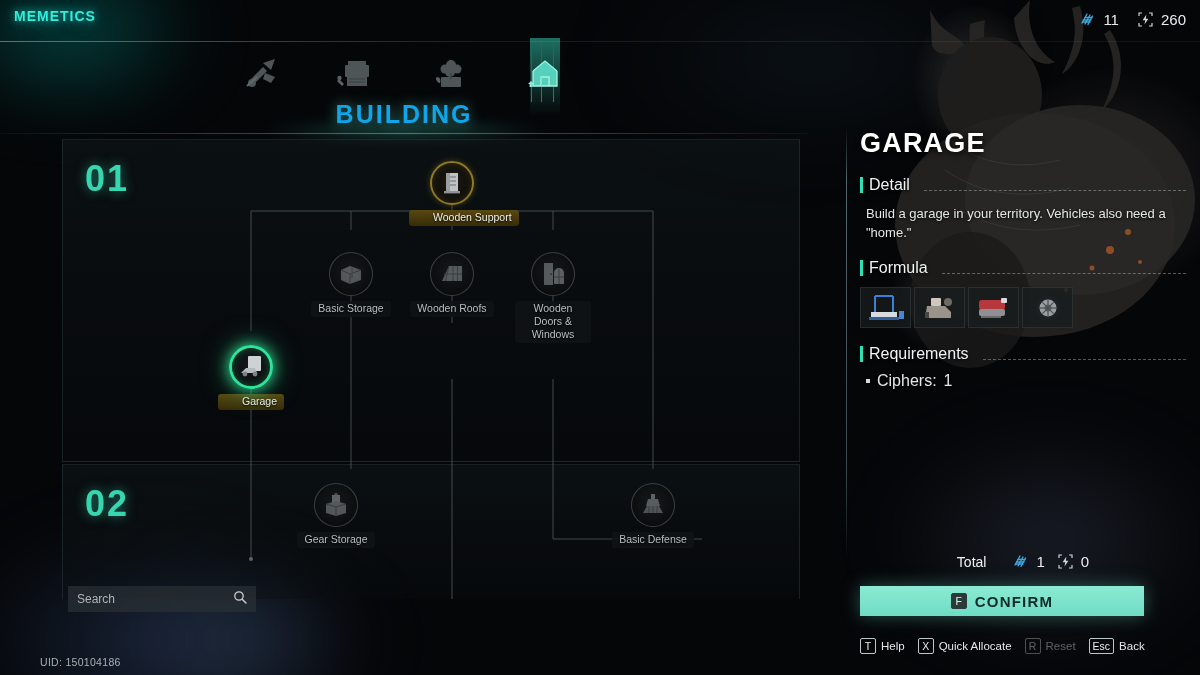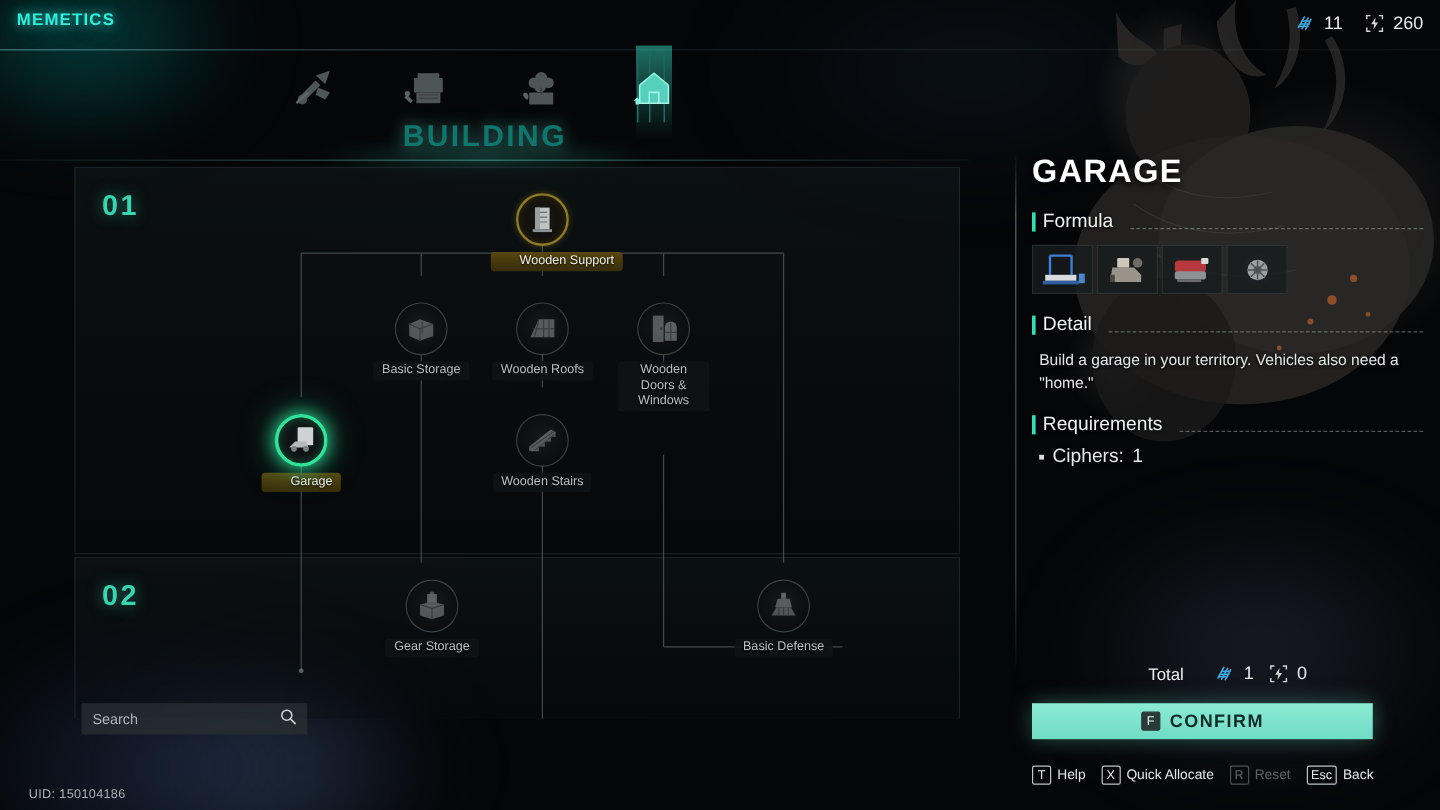--- a/index.html
+++ b/index.html
@@ -65,21 +65,21 @@
     transform:translateX(-50%);
     background:linear-gradient(to bottom,rgba(60,240,210,.45),rgba(60,240,210,0));
     pointer-events:none;
   }
   .catbeam { position:absolute; top:-10px; width:1px; height:62px;
     background:linear-gradient(to bottom,rgba(60,240,210,.0),rgba(60,240,210,.5)); }
 
   
   #titlewrap { position:absolute; left:0; top:100px; width:808px; text-align:center; }
   #building-title {
-    font-size:25px; font-weight:bold; letter-spacing:2px; color:#0f766e;
+    font-size:25px; font-weight:bold; letter-spacing:2px; color:#0ea5e9;
     text-shadow:0 0 14px rgba(120,255,235,.5);
   }
   #titlerule {
     position:absolute; left:0; top:133px; width:808px; height:1px;
     background:linear-gradient(to right,rgba(255,255,255,.03),rgba(120,230,215,.45) 50%,rgba(255,255,255,.03));
   }
   #titleglow {
     position:absolute; left:254px; top:118px; width:300px; height:26px;
     background:radial-gradient(ellipse at center,rgba(70,230,205,.28),rgba(0,0,0,0) 70%);
     filter:blur(6px); pointer-events:none;
@@ -88,21 +88,21 @@
   
   #tree-panel { position:absolute; left:62px; top:139px; width:738px; height:460px; }
   .tier {
     position:absolute; left:0; width:738px;
     border:1px solid rgba(120,160,165,.16);
     background:linear-gradient(180deg,rgba(16,24,26,.55),rgba(8,12,14,.35));
   }
   #tier1 { top:0; height:323px; }
   #tier2 { top:325px; height:135px; border-bottom:none;}
   .tier-num {
-    position:absolute; left:22px; top:18px; font-size:24px; font-weight:bold;
+    position:absolute; left:22px; top:18px; font-size:36px; font-weight:bold;
     color:#36d6b0; letter-spacing:2px; text-shadow:0 0 12px rgba(54,214,176,.55);
   }
 
   #edges { position:absolute; left:0; top:0; width:738px; height:460px; pointer-events:none; }
 
   
   .node { position:absolute; width:86px; transform:translateX(-43px); text-align:center; }
   .ring {
     width:44px; height:44px; margin:0 auto; border-radius:50%; position:relative;
     background:radial-gradient(circle at 50% 45%,#16191b 0%,#0a0c0d 72%,#08090a 100%);
@@ -135,21 +135,21 @@
   }
   .lbl.two { white-space:normal; width:76px; }
 
   
   #search {
     position:absolute; left:68px; top:586px; width:188px; height:26px;
     background:rgba(42,48,52,.72); border:none; display:flex; align-items:center;
     padding:0 9px; justify-content:space-between;
   }
   #search .sv { font-size:12px; color:#aeb5b8; }
-  #uid { position:absolute; left:24px; top:656px; font-size:10.5px; color:#aab0b3; letter-spacing:.3px;}
+  #uid { position:absolute; left:40px; top:656px; font-size:10.5px; color:#aab0b3; letter-spacing:.3px;}
 
   
   #divider {
     position:absolute; left:846px; top:128px; width:1px; height:432px;
     background:linear-gradient(to bottom,rgba(170,200,205,.0),rgba(170,200,205,.5) 12%,rgba(170,200,205,.35) 80%,rgba(170,200,205,0));
   }
   #panel { position:absolute; left:860px; top:128px; width:326px; }
   #garage-title { font-size:27px; font-weight:bold; letter-spacing:1.2px; color:#fff; text-shadow:0 2px 6px #000; }
   .sec { margin-top:17px; position:relative; }
   .sec-head { display:flex; align-items:center; gap:6px; }
@@ -417,35 +417,23 @@
       <svg width="26" height="26" viewBox="0 0 26 26">
         <rect x="10" y="2" width="13" height="15" rx="1" fill="#e3e7e9"></rect>
         <path d="M3 19 l5-5 h9 l2 5 z" fill="#c7cdcf"></path>
         <circle cx="7" cy="20" r="2.4" fill="#8a9092"></circle>
         <circle cx="17" cy="20" r="2.4" fill="#8a9092"></circle>
       </svg>
     </div>
     <span class="lbl">Garage</span>
   </div>
 
-  <div class="node locked" style="left:390px; top:206px;">
-    <div class="ring">
-      <svg width="26" height="26" viewBox="0 0 26 26">
-        <path d="M2 22 L10 22 L10 18 L15 18 L15 14 L20 14 L20 10 L24 10 L24 6 L20 4 L2 18 Z" fill="#b9bfc1"></path>
-        <g stroke="#6d7375" stroke-width="1">
-          <path d="M4 19 L22 6"></path>
-            <path d="M7 21 L23 8"></path>
-        </g>
-      </svg>
-    </div>
-    <span class="lbl">Wooden Stairs</span>
-  </div>
-
-
-  <div class="node locked" style="left:298px; top:344px;">
+
+
+  <div class="node locked" style="left:274px; top:344px;">
     <div class="ring">
       <svg width="26" height="26" viewBox="0 0 26 26">
         <path d="M9 3 h8 v8 h-8z" fill="#c6cccd"></path>
         <path d="M11 3 a2 2 0 0 1 4 0" fill="#9aa0a2"></path>
         <path d="M3 12 L13 9 L23 12 L23 21 L13 24 L3 21 Z" fill="#aeb4b6"></path>
         <path d="M3 12 L13 15 L23 12" stroke="#6a7072" stroke-width="1" fill="none"></path>
         <path d="M13 15 V24" stroke="#6a7072" stroke-width="1"></path>
       </svg>
     </div>
     <span class="lbl">Gear Storage</span>
@@ -475,20 +463,29 @@
       <circle cx="6" cy="6" r="4.2" stroke="#cbd1d3" stroke-width="1.3" fill="none"></circle>
       <path d="M9.2 9.2 L13 13" stroke="#cbd1d3" stroke-width="1.4" stroke-linecap="round"></path>
     </svg>
   </span>
 </div>
 <div id="uid">UID: 150104186</div>
 
 <div id="divider"></div>
 <div id="panel">
   <div id="garage-title">GARAGE</div>
+
+  <div class="sec">
+    <div class="sec-head">
+      <span class="sec-bar"></span>
+      <span class="sec-title">Detail</span>
+      <span class="sec-dash"></span>
+    </div>
+    <div id="detail-text">Build a garage in your territory. Vehicles also need a "home."</div>
+  </div>
 
   <div class="sec">
     <div class="sec-head">
       <span class="sec-bar"></span>
       <span class="sec-title">Formula</span>
       <span class="sec-dash"></span>
     </div>
     <div id="formula-slots">
       <div class="slot">
         <svg width="46" height="36" viewBox="0 0 46 36">
@@ -530,29 +527,20 @@
               <path d="M28.6 12.4 L17.4 23.6"></path>
           </g>
         </svg>
       </div>
     </div>
   </div>
 
   <div class="sec">
     <div class="sec-head">
       <span class="sec-bar"></span>
-      <span class="sec-title">Detail</span>
-      <span class="sec-dash"></span>
-    </div>
-    <div id="detail-text">Build a garage in your territory. Vehicles also need a "home."</div>
-  </div>
-
-  <div class="sec">
-    <div class="sec-head">
-      <span class="sec-bar"></span>
       <span class="sec-title">Requirements</span>
       <span class="sec-dash"></span>
     </div>
     <div id="req-list">
       <div class="req">
         <span class="bul"></span>
         <span>Ciphers:</span>
         <span>1</span>
       </div>
     </div>

